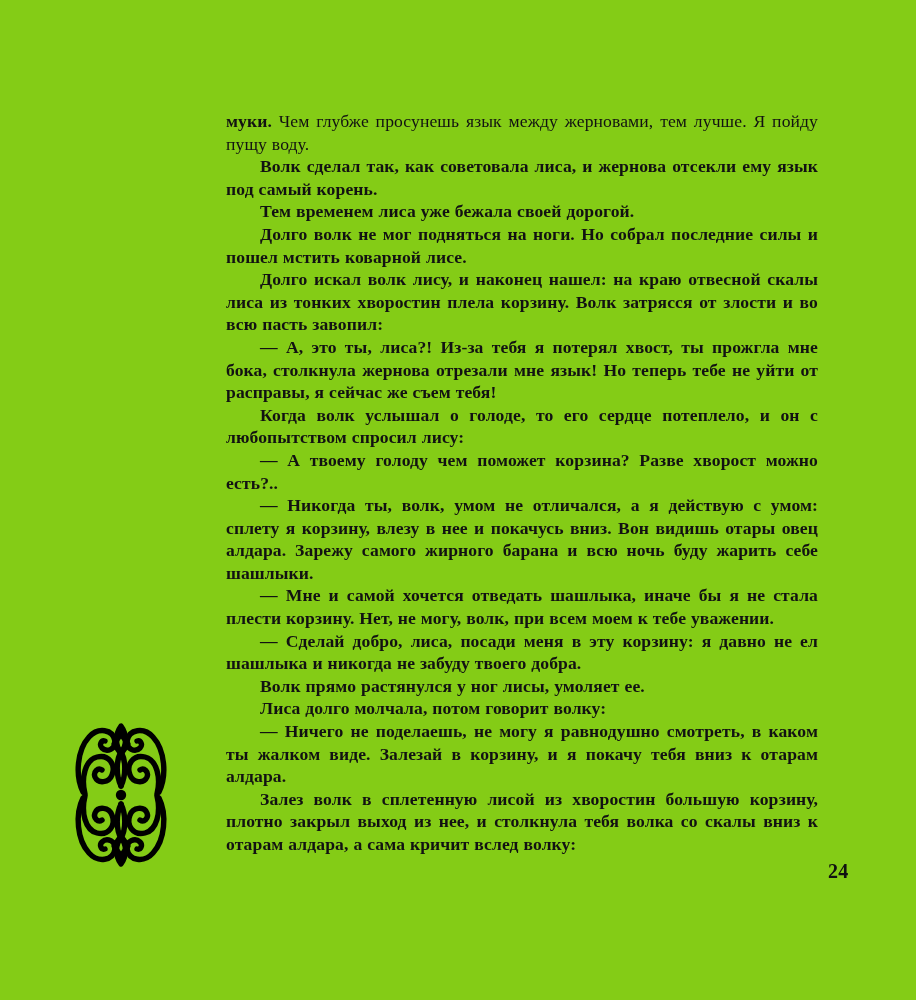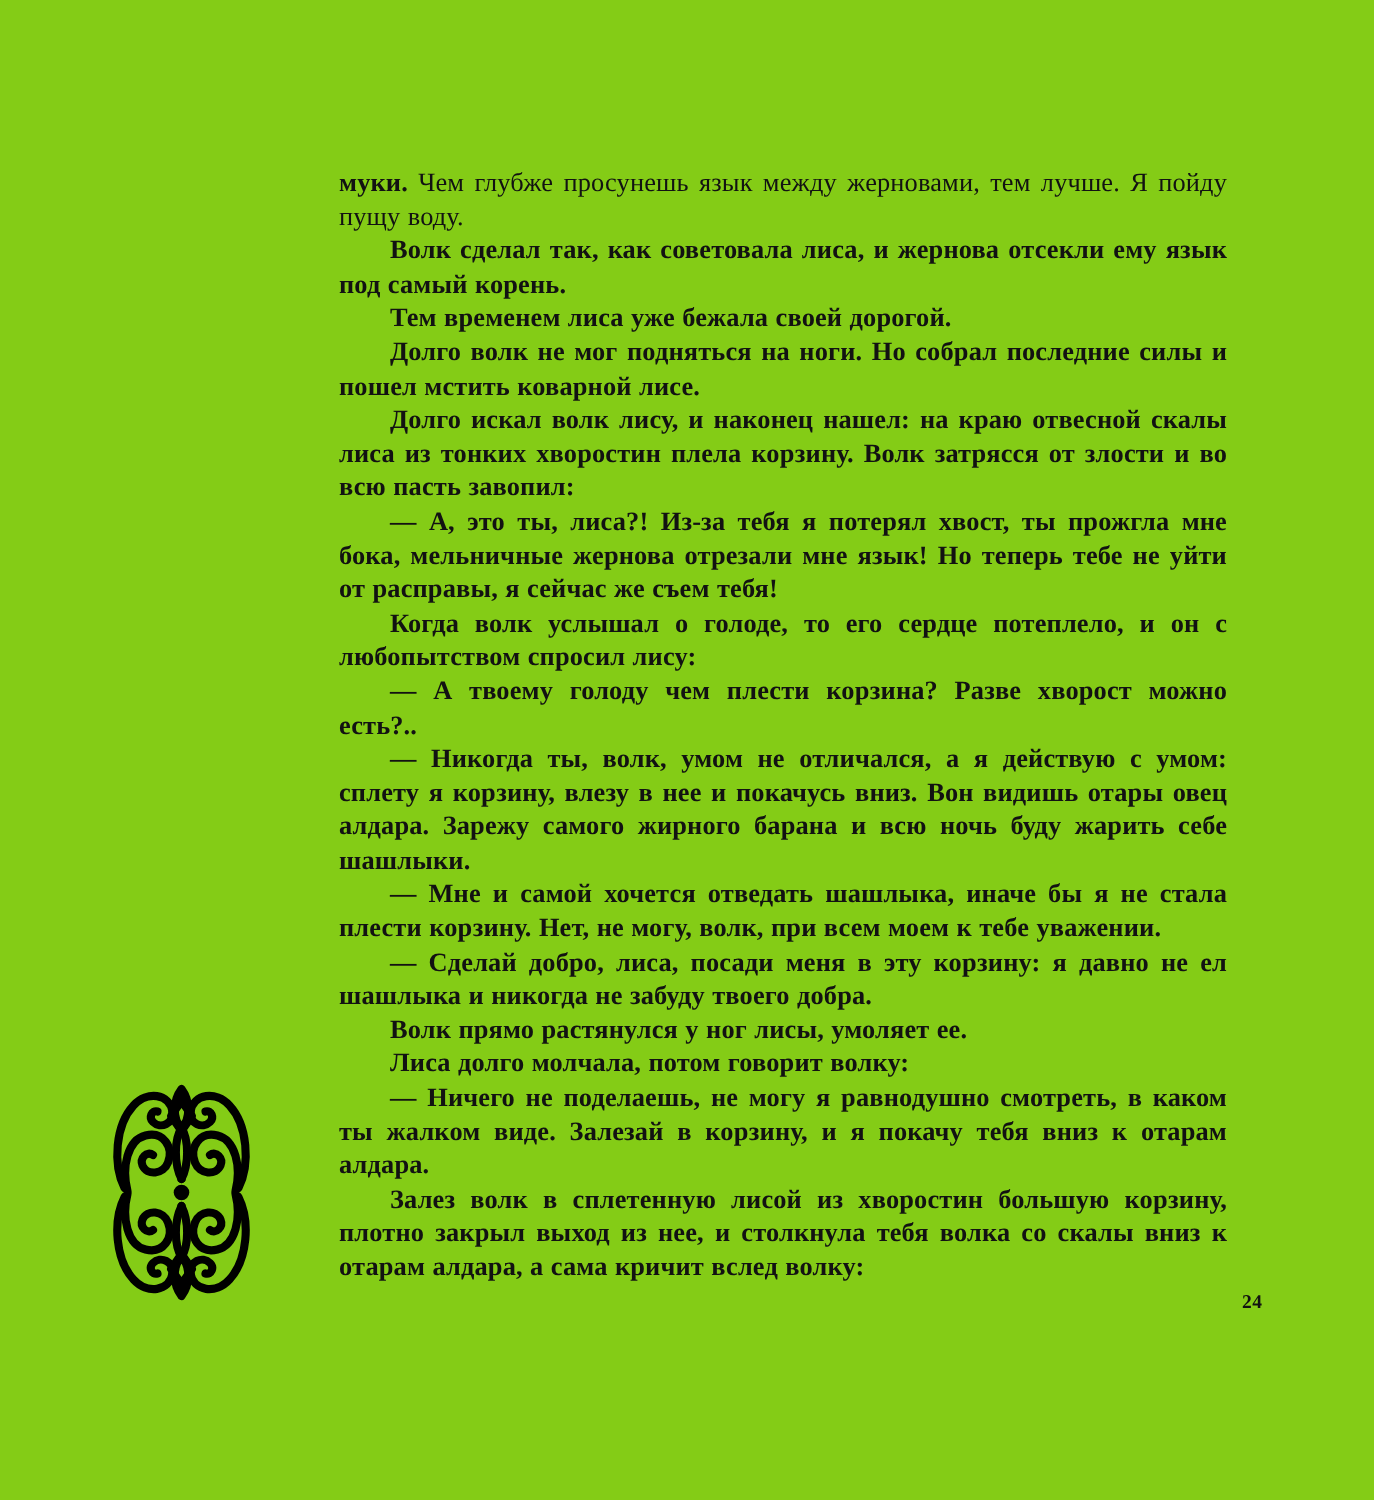--- a/index.html
+++ b/index.html
@@ -56,21 +56,21 @@
   .bold-lead {
     font-weight: bold;
   }
 
   
   #page-number {
     position: absolute;
     left: 828px;
     top: 860px;
     font-family: "Liberation Serif", "DejaVu Serif", serif;
-    font-size: 13px;
+    font-size: 20px;
     font-weight: bold;
     color: #111111;
     letter-spacing: 0.3px;
   }
 
   
   #ornament {
     position: absolute;
     left: 71px;
     top: 720px;
@@ -93,26 +93,26 @@
     <p class="para noindent"><span class="bold-lead">муки.</span><span> Чем глубже просунешь язык между жерновами, тем лучше. Я пойду пущу воду.</span></p>
 
     <p class="para indent">Волк сделал так, как советовала лиса, и жернова отсекли ему язык под самый корень.</p>
 
     <p class="para indent">Тем временем лиса уже бежала своей дорогой.</p>
 
     <p class="para indent">Долго волк не мог подняться на ноги. Но собрал последние силы и пошел мстить коварной лисе.</p>
 
     <p class="para indent">Долго искал волк лису, и наконец нашел: на краю отвесной скалы лиса из тонких хворостин плела корзину. Волк затрясся от злости и во всю пасть завопил:</p>
 
-    <p class="para indent">— А, это ты, лиса?! Из-за тебя я потерял хвост, ты прожгла мне бока, мельничные жернова отрезали мне язык! Но теперь тебе не уйти от расправы, я сейчас же съем тебя!</p>
+    <p class="para indent">— А, это ты, лиса?! Из-за тебя я потерял хвост, ты прожгла мне бока, столкнула жернова отрезали мне язык! Но теперь тебе не уйти от расправы, я сейчас же съем тебя!</p>
 
 
     <p class="para indent">Когда волк услышал о голоде, то его сердце потеплело, и он с любопытством спросил лису:</p>
 
-    <p class="para indent">— А твоему голоду чем плести корзина? Разве хворост можно есть?..</p>
+    <p class="para indent">— А твоему голоду чем поможет корзина? Разве хворост можно есть?..</p>
 
     <p class="para indent">— Никогда ты, волк, умом не отличался, а я действую с умом: сплету я корзину, влезу в нее и покачусь вниз. Вон видишь отары овец алдара. Зарежу самого жирного барана и всю ночь буду жарить себе шашлыки.</p>
 
     <p class="para indent">— Мне и самой хочется отведать шашлыка, иначе бы я не стала плести корзину. Нет, не могу, волк, при всем моем к тебе уважении.</p>
 
     <p class="para indent">— Сделай добро, лиса, посади меня в эту корзину: я давно не ел шашлыка и никогда не забуду твоего добра.</p>
 
     <p class="para indent">Волк прямо растянулся у ног лисы, умоляет ее.</p>
 
     <p class="para indent">Лиса долго молчала, потом говорит волку:</p>

